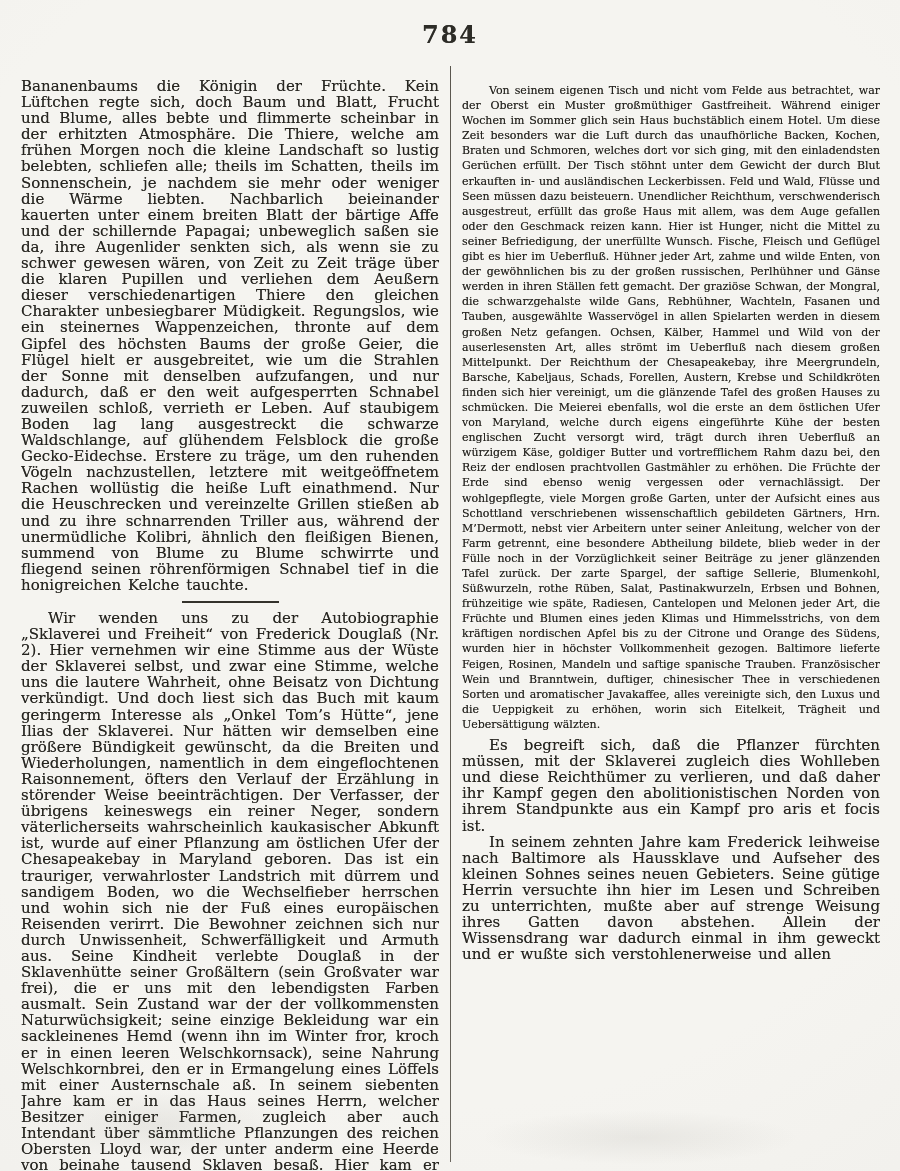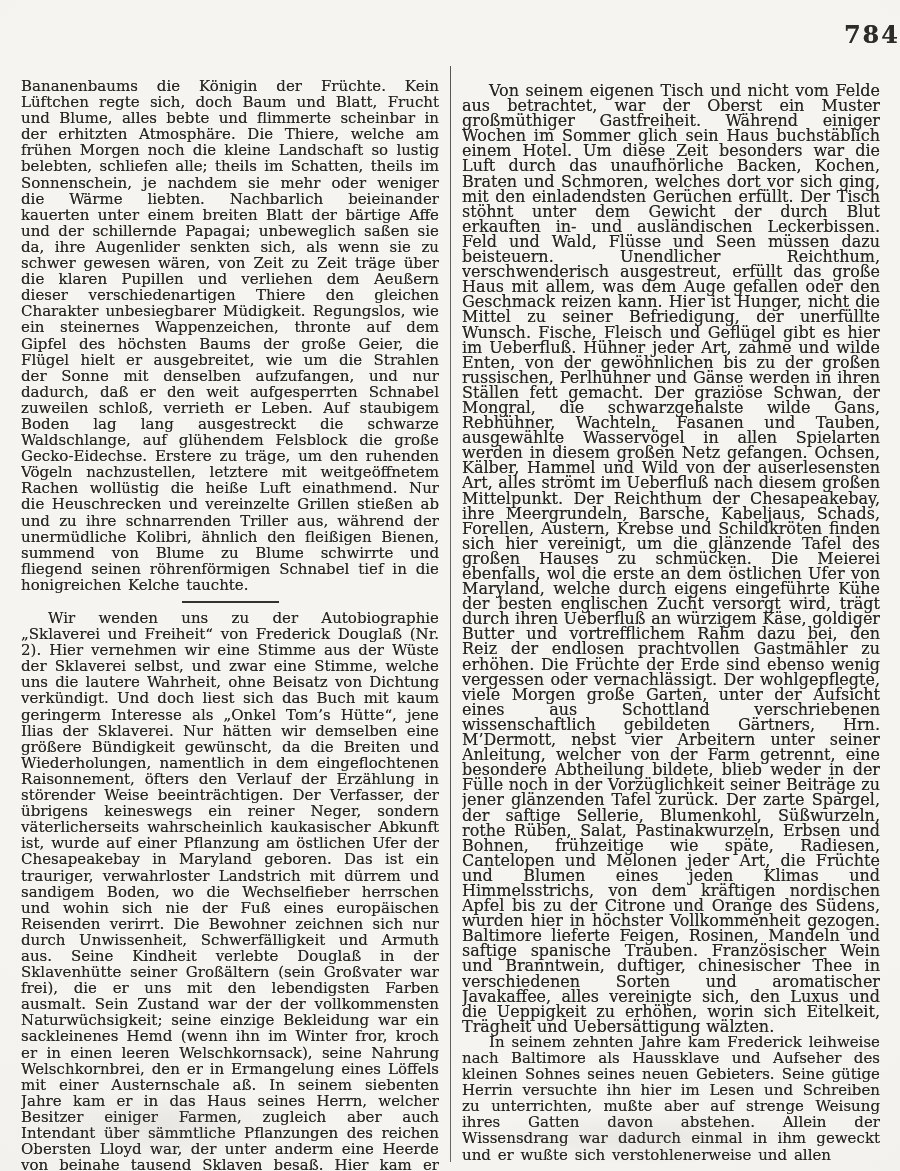--- a/index.html
+++ b/index.html
@@ -9,39 +9,39 @@
     background:#e9e8e4;
   }
   .page {
     position:relative; width:900px; height:1171px; overflow:hidden;
     background: radial-gradient(ellipse 130% 105% at 50% 42%,
                 #f5f4f0 50%, #f0efeb 78%, #e7e5e0 94%, #dedcd6 100%);
     color:#25241f;
   }
   .page-number {
     position:absolute; top:20px; left:0; width:100%;
-    text-align:right; font-size:24px; font-weight:bold;
+    text-align:center; font-size:24px; font-weight:bold;
     letter-spacing:2px; color:#2d2c27;
     text-shadow:0 0 0.6px rgba(30,28,24,0.6);
   }
   .col-divider {
     position:absolute; left:450px; top:66px; width:1px; height:1096px;
     background:linear-gradient(#5a564e, #716d64 35%, #5a564e 70%, #6b675f);
   }
   .column {
     position:absolute; top:78px; width:418px; height:1102px; overflow:hidden;
     text-align:justify; hyphens:auto;
     font-size:15px; line-height:16.1px; word-spacing:2px;
     color:#262520; text-shadow:0 0 0.55px rgba(32,30,25,0.58);
   }
   .column.left  { left:21px; }
   .column.right { left:462px; }
   p.indent { text-indent:27px; }
   .para-gap { margin-top:5px; }
-  .petit { font-size:16px; line-height:15.1px; word-spacing:0.5px; }
+  .petit { font-size:11px; line-height:15.1px; word-spacing:0.5px; }
   .separator {
     width:97px; height:2px; margin:8px auto 7px;
     background:#34322c; border-bottom:1px solid rgba(52,50,44,0.35);
   }
   
   .smudge {
     position:absolute; pointer-events:none;
     background:radial-gradient(ellipse, rgba(120,116,108,0.10), rgba(120,116,108,0) 70%);
   }
   .smudge.s1 { left:30px;  top:1090px; width:260px; height:70px; }
@@ -57,19 +57,20 @@
   <div class="col-divider"></div>
 
   <div class="column left">
     <p>Bananenbaums die Königin der Früchte. Kein Lüftchen regte sich, doch Baum und Blatt, Frucht und Blume, alles bebte und flimmerte scheinbar in der erhitzten Atmosphäre. Die Thiere, welche am frühen Morgen noch die kleine Landschaft so lustig belebten, schliefen alle; theils im Schatten, theils im Sonnenschein, je nachdem sie mehr oder weniger die Wärme liebten. Nachbarlich beieinander kauerten unter einem breiten Blatt der bärtige Affe und der schillernde Papagai; unbeweglich saßen sie da, ihre Augenlider senkten sich, als wenn sie zu schwer gewesen wären, von Zeit zu Zeit träge über die klaren Pupillen und verliehen dem Aeußern dieser verschiedenartigen Thiere den gleichen Charakter unbesiegbarer Müdigkeit. Regungslos, wie ein steinernes Wappenzeichen, thronte auf dem Gipfel des höchsten Baums der große Geier, die Flügel hielt er ausgebreitet, wie um die Strahlen der Sonne mit denselben aufzufangen, und nur dadurch, daß er den weit aufgesperrten Schnabel zuweilen schloß, verrieth er Leben. Auf staubigem Boden lag lang ausgestreckt die schwarze Waldschlange, auf glühendem Felsblock die große Gecko-Eidechse. Erstere zu träge, um den ruhenden Vögeln nachzustellen, letztere mit weitgeöffnetem Rachen wollüstig die heiße Luft einathmend. Nur die Heuschrecken und vereinzelte Grillen stießen ab und zu ihre schnarrenden Triller aus, während der unermüdliche Kolibri, ähnlich den fleißigen Bienen, summend von Blume zu Blume schwirrte und fliegend seinen röhrenförmigen Schnabel tief in die honigreichen Kelche tauchte.</p>
     <div class="separator"></div>
     <p class="indent">Wir wenden uns zu der Autobiographie „Sklaverei und Freiheit“ von Frederick Douglaß (Nr. 2). Hier vernehmen wir eine Stimme aus der Wüste der Sklaverei selbst, und zwar eine Stimme, welche uns die lautere Wahrheit, ohne Beisatz von Dichtung verkündigt. Und doch liest sich das Buch mit kaum geringerm Interesse als „Onkel Tom’s Hütte“, jene Ilias der Sklaverei. Nur hätten wir demselben eine größere Bündigkeit gewünscht, da die Breiten und Wiederholungen, namentlich in dem eingeflochtenen Raisonnement, öfters den Verlauf der Erzählung in störender Weise beeinträchtigen. Der Verfasser, der übrigens keineswegs ein reiner Neger, sondern väterlicherseits wahrscheinlich kaukasischer Abkunft ist, wurde auf einer Pflanzung am östlichen Ufer der Chesapeakebay in Maryland geboren. Das ist ein trauriger, verwahrloster Landstrich mit dürrem und sandigem Boden, wo die Wechselfieber herrschen und wohin sich nie der Fuß eines europäischen Reisenden verirrt. Die Bewohner zeichnen sich nur durch Unwissenheit, Schwerfälligkeit und Armuth aus. Seine Kindheit verlebte Douglaß in der Sklavenhütte seiner Großältern (sein Großvater war frei), die er uns mit den lebendigsten Farben ausmalt. Sein Zustand war der der vollkommensten Naturwüchsigkeit; seine einzige Bekleidung war ein sackleinenes Hemd (wenn ihn im Winter fror, kroch er in einen leeren Welschkornsack), seine Nahrung Welschkornbrei, den er in Ermangelung eines Löffels mit einer Austernschale aß. In seinem siebenten Jahre kam er in das Haus seines Herrn, welcher Besitzer einiger Farmen, zugleich aber auch Intendant über sämmtliche Pflanzungen des reichen Obersten Lloyd war, der unter anderm eine Heerde von beinahe tausend Sklaven besaß. Hier kam er unter die Aufsicht der schwarzen Köchin, Tante Katy, welche ihn nicht leiden mochte und ihn bald mit bald ohne Grund hungern ließ. Die wiederholte Beschreibung seines Hungers, dem er selbst</p>
   </div>
 
   <div class="column right">
     <p class="petit indent para-gap">Von seinem eigenen Tisch und nicht vom Felde aus betrachtet, war der Oberst ein Muster großmüthiger Gastfreiheit. Während einiger Wochen im Sommer glich sein Haus buchstäblich einem Hotel. Um diese Zeit besonders war die Luft durch das unaufhörliche Backen, Kochen, Braten und Schmoren, welches dort vor sich ging, mit den einladendsten Gerüchen erfüllt. Der Tisch stöhnt unter dem Gewicht der durch Blut erkauften in- und ausländischen Leckerbissen. Feld und Wald, Flüsse und Seen müssen dazu beisteuern. Unendlicher Reichthum, verschwenderisch ausgestreut, erfüllt das große Haus mit allem, was dem Auge gefallen oder den Geschmack reizen kann. Hier ist Hunger, nicht die Mittel zu seiner Befriedigung, der unerfüllte Wunsch. Fische, Fleisch und Geflügel gibt es hier im Ueberfluß. Hühner jeder Art, zahme und wilde Enten, von der gewöhnlichen bis zu der großen russischen, Perlhühner und Gänse werden in ihren Ställen fett gemacht. Der graziöse Schwan, der Mongral, die schwarzgehalste wilde Gans, Rebhühner, Wachteln, Fasanen und Tauben, ausgewählte Wasservögel in allen Spielarten werden in diesem großen Netz gefangen. Ochsen, Kälber, Hammel und Wild von der auserlesensten Art, alles strömt im Ueberfluß nach diesem großen Mittelpunkt. Der Reichthum der Chesapeakebay, ihre Meergrundeln, Barsche, Kabeljaus, Schads, Forellen, Austern, Krebse und Schildkröten finden sich hier vereinigt, um die glänzende Tafel des großen Hauses zu schmücken. Die Meierei ebenfalls, wol die erste an dem östlichen Ufer von Maryland, welche durch eigens eingeführte Kühe der besten englischen Zucht versorgt wird, trägt durch ihren Ueberfluß an würzigem Käse, goldiger Butter und vortrefflichem Rahm dazu bei, den Reiz der endlosen prachtvollen Gastmähler zu erhöhen. Die Früchte der Erde sind ebenso wenig vergessen oder vernachlässigt. Der wohlgepflegte, viele Morgen große Garten, unter der Aufsicht eines aus Schottland verschriebenen wissenschaftlich gebildeten Gärtners, Hrn. M’Dermott, nebst vier Arbeitern unter seiner Anleitung, welcher von der Farm getrennt, eine besondere Abtheilung bildete, blieb weder in der Fülle noch in der Vorzüglichkeit seiner Beiträge zu jener glänzenden Tafel zurück. Der zarte Spargel, der saftige Sellerie, Blumenkohl, Süßwurzeln, rothe Rüben, Salat, Pastinakwurzeln, Erbsen und Bohnen, frühzeitige wie späte, Radiesen, Cantelopen und Melonen jeder Art, die Früchte und Blumen eines jeden Klimas und Himmelsstrichs, von dem kräftigen nordischen Apfel bis zu der Citrone und Orange des Südens, wurden hier in höchster Vollkommenheit gezogen. Baltimore lieferte Feigen, Rosinen, Mandeln und saftige spanische Trauben. Französischer Wein und Branntwein, duftiger, chinesischer Thee in verschiedenen Sorten und aromatischer Javakaffee, alles vereinigte sich, den Luxus und die Ueppigkeit zu erhöhen, worin sich Eitelkeit, Trägheit und Uebersättigung wälzten.</p>
+    <p class="indent para-gap">Es begreift sich, daß die Pflanzer fürchten müssen, mit der Sklaverei zugleich dies Wohlleben und diese Reichthümer zu verlieren, und daß daher ihr Kampf gegen den abolitionistischen Norden von ihrem Standpunkte aus ein Kampf pro aris et focis ist.</p>
     <p class="indent">In seinem zehnten Jahre kam Frederick leihweise nach Baltimore als Haussklave und Aufseher des kleinen Sohnes seines neuen Gebieters. Seine gütige Herrin versuchte ihn hier im Lesen und Schreiben zu unterrichten, mußte aber auf strenge Weisung ihres Gatten davon abstehen. Allein der Wissensdrang war dadurch einmal in ihm geweckt und er wußte sich verstohlenerweise und allen</p>
   </div>
 
   <div class="smudge s1"></div>
   <div class="smudge s2"></div>
 
 </div>
 
 </body></html>

